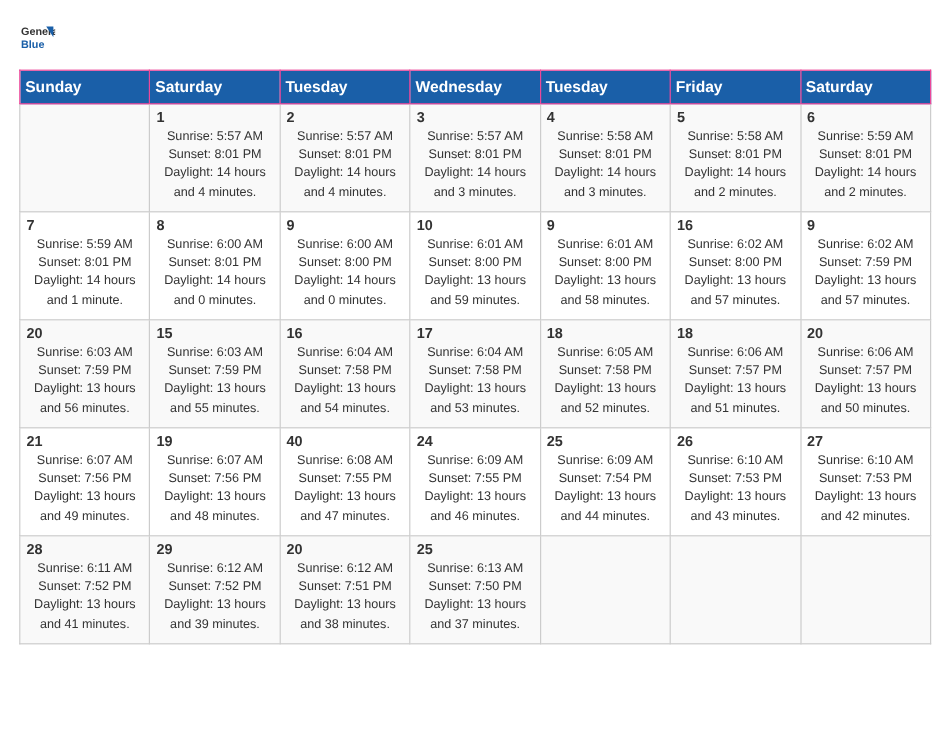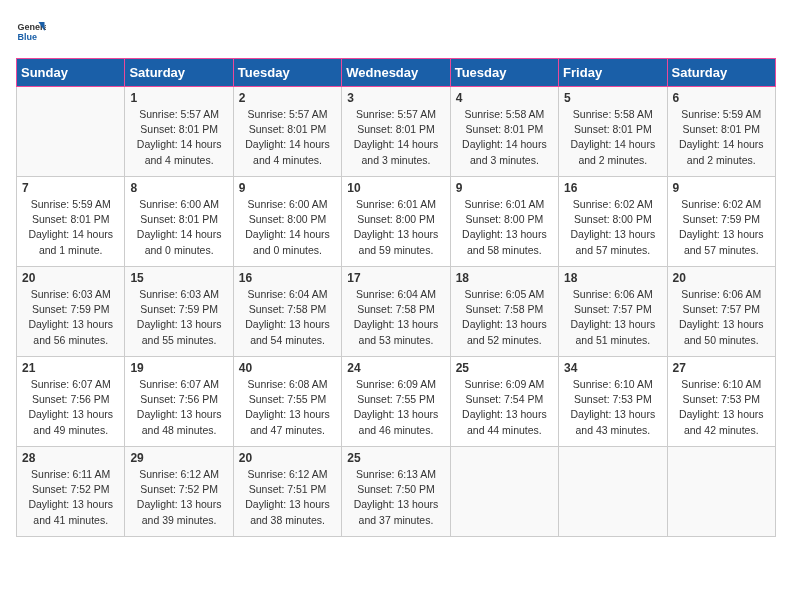--- a/index.html
+++ b/index.html
@@ -210,21 +210,21 @@
         </td>
         <td>
           <span class="day-num">24</span>
           <div class="cell-content">Sunrise: 6:09 AM<br>Sunset: 7:55 PM<br>Daylight: 13 hours and 46 minutes.</div>
         </td>
         <td>
           <span class="day-num">25</span>
           <div class="cell-content">Sunrise: 6:09 AM<br>Sunset: 7:54 PM<br>Daylight: 13 hours and 44 minutes.</div>
         </td>
         <td>
-          <span class="day-num">34</span>
+          <span class="day-num">26</span>
           <div class="cell-content">Sunrise: 6:10 AM<br>Sunset: 7:53 PM<br>Daylight: 13 hours and 43 minutes.</div>
         </td>
         <td>
           <span class="day-num">27</span>
           <div class="cell-content">Sunrise: 6:10 AM<br>Sunset: 7:53 PM<br>Daylight: 13 hours and 42 minutes.</div>
         </td>
       </tr>
       <tr>
         <td>
           <span class="day-num">28</span>

